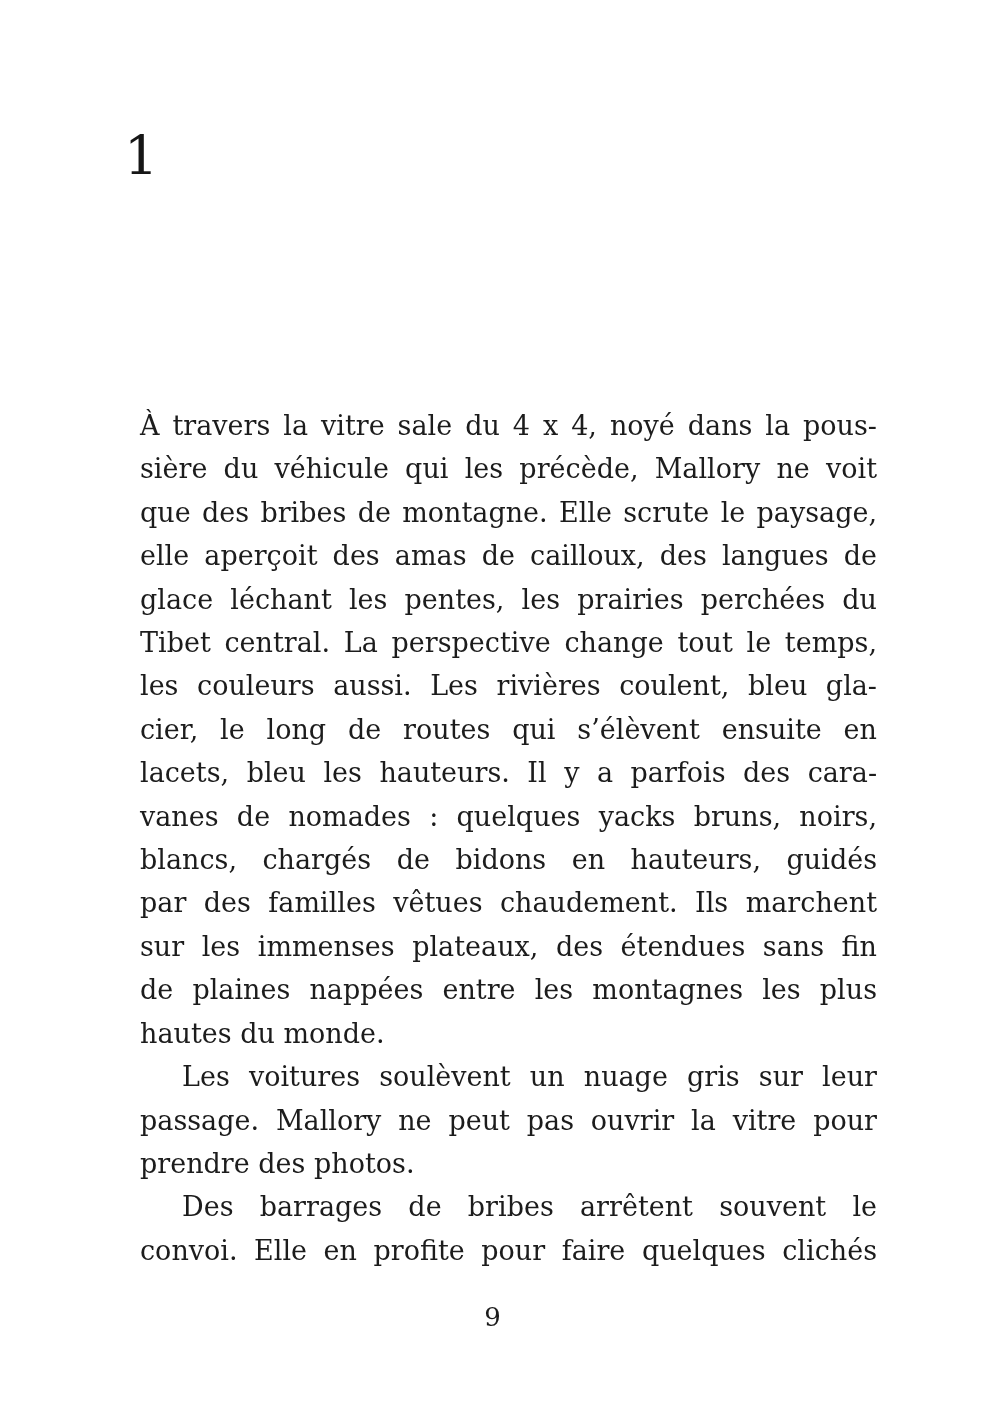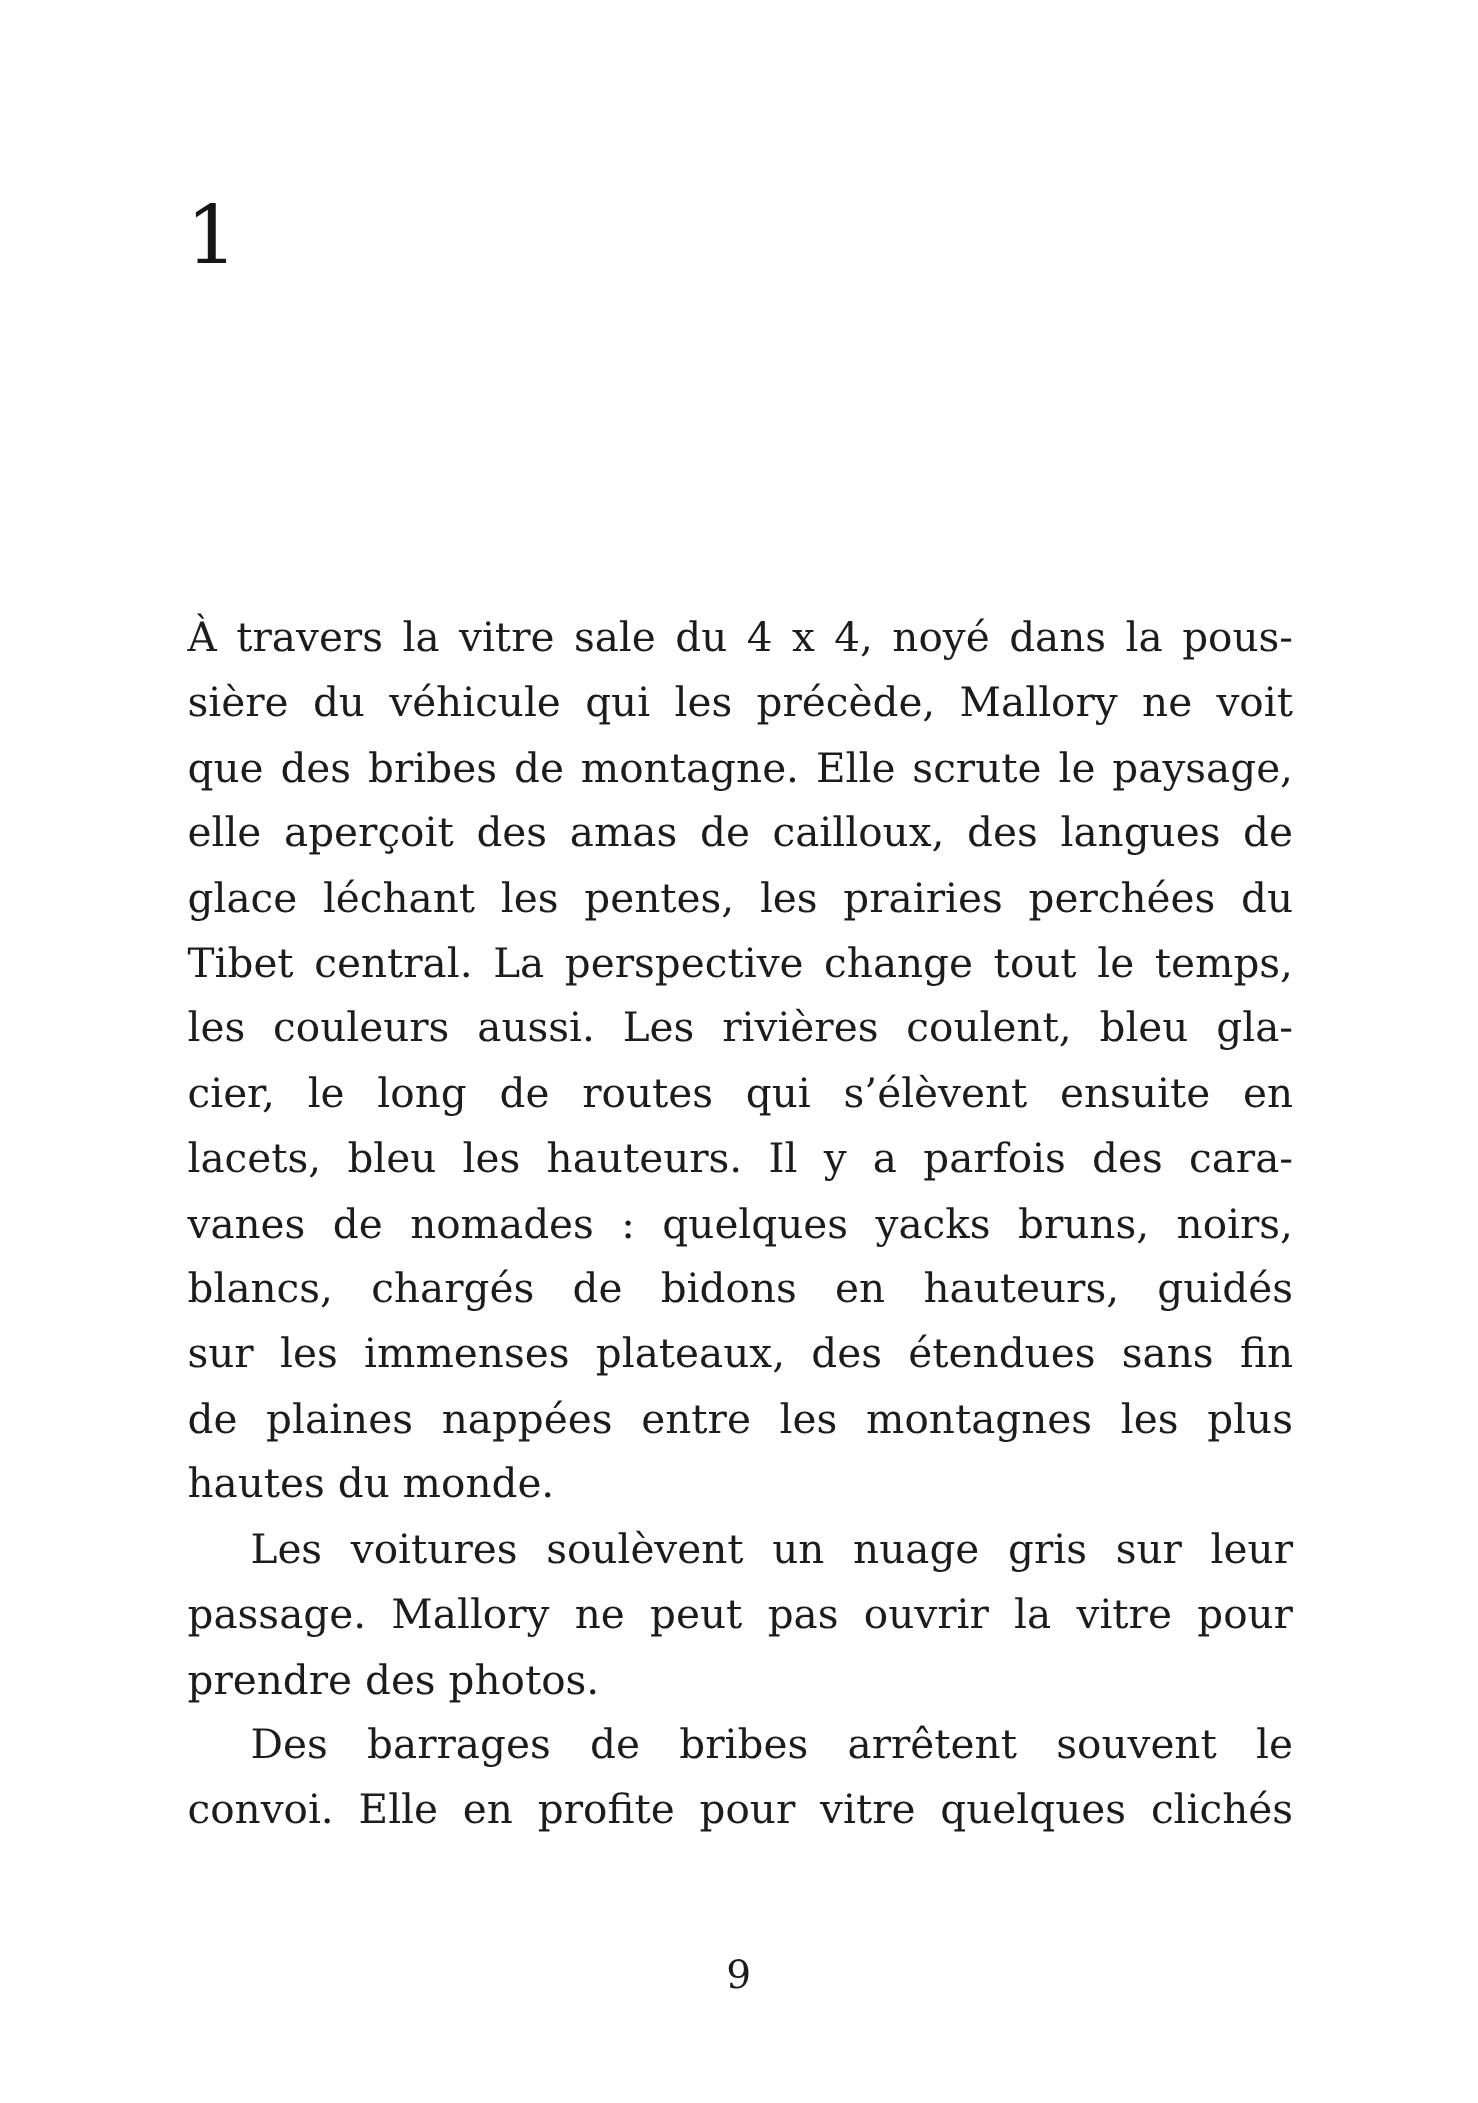--- a/index.html
+++ b/index.html
@@ -18,21 +18,21 @@
     position: absolute;
     left: 124px;
     top: 130px;
     font-size: 54px;
     line-height: 1;
     font-weight: 400;
     color: #161616;
   }
   .body-text {
     position: absolute;
-    left: 125px;
+    left: 140px;
     top: 404px;
     width: 737px;
     font-size: 27px;
     line-height: 43.4px;
     color: #1c1c1c;
   }
   .paragraph { width: 100%; }
   .line {
     width: 100%;
     text-align: justify;
@@ -66,29 +66,30 @@
         <div class="line">sière du véhicule qui les précède, Mallory ne voit</div>
         <div class="line">que des bribes de montagne. Elle scrute le paysage,</div>
         <div class="line">elle aperçoit des amas de cailloux, des langues de</div>
         <div class="line">glace léchant les pentes, les prairies perchées du</div>
         <div class="line">Tibet central. La perspective change tout le temps,</div>
         <div class="line">les couleurs aussi. Les rivières coulent, bleu gla-</div>
         <div class="line">cier, le long de routes qui s’élèvent ensuite en</div>
         <div class="line">lacets, bleu les hauteurs. Il y a parfois des cara-</div>
         <div class="line">vanes de nomades : quelques yacks bruns, noirs,</div>
         <div class="line">blancs, chargés de bidons en hauteurs, guidés</div>
+        <div class="line">par des familles vêtues chaudement. Ils marchent</div>
         <div class="line">sur les immenses plateaux, des étendues sans fin</div>
         <div class="line">de plaines nappées entre les montagnes les plus</div>
         <div class="line last">hautes du monde.</div>
       </div>
       <div class="paragraph indent">
         <div class="line">Les voitures soulèvent un nuage gris sur leur</div>
         <div class="line">passage. Mallory ne peut pas ouvrir la vitre pour</div>
         <div class="line last">prendre des photos.</div>
       </div>
       <div class="paragraph indent">
         <div class="line">Des barrages de bribes arrêtent souvent le</div>
-        <div class="line">convoi. Elle en profite pour vitre quelques clichés</div>
+        <div class="line">convoi. Elle en profite pour faire quelques clichés</div>
       </div>
     </div>
 
   <div class="page-number">9</div>
 </div>
 
 </body></html>

